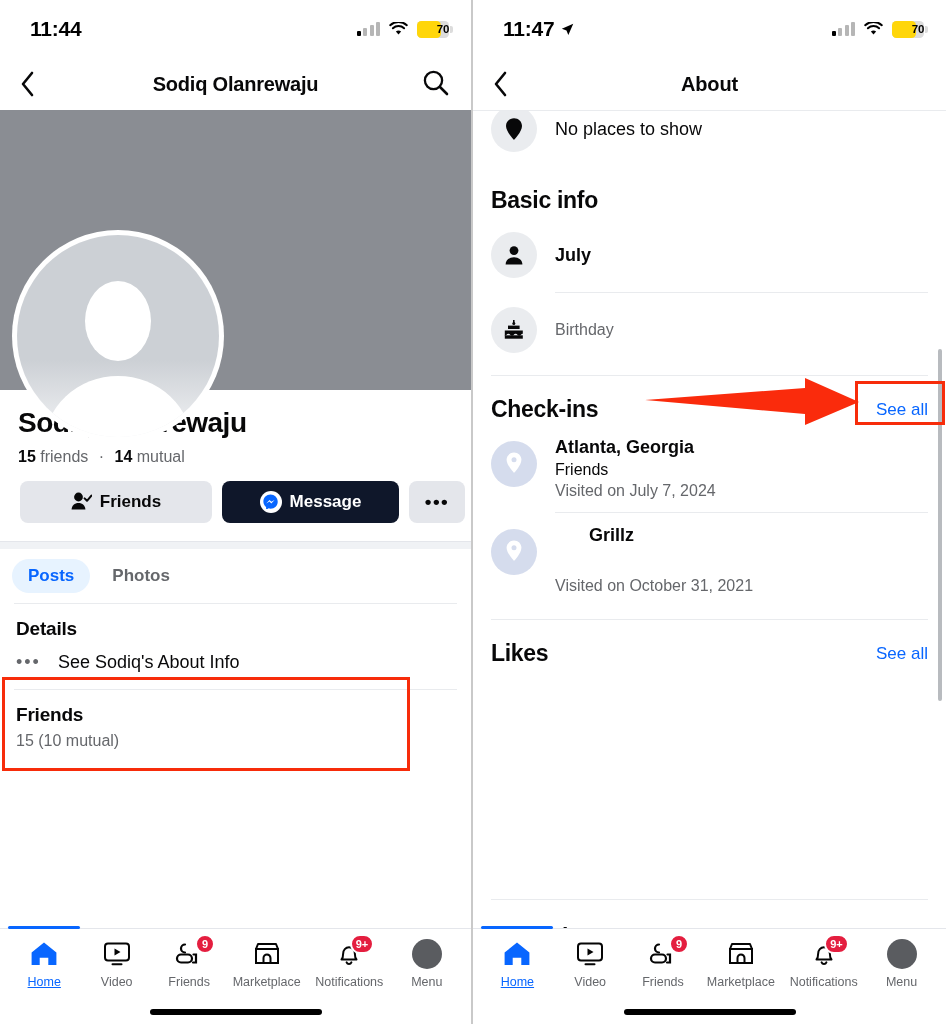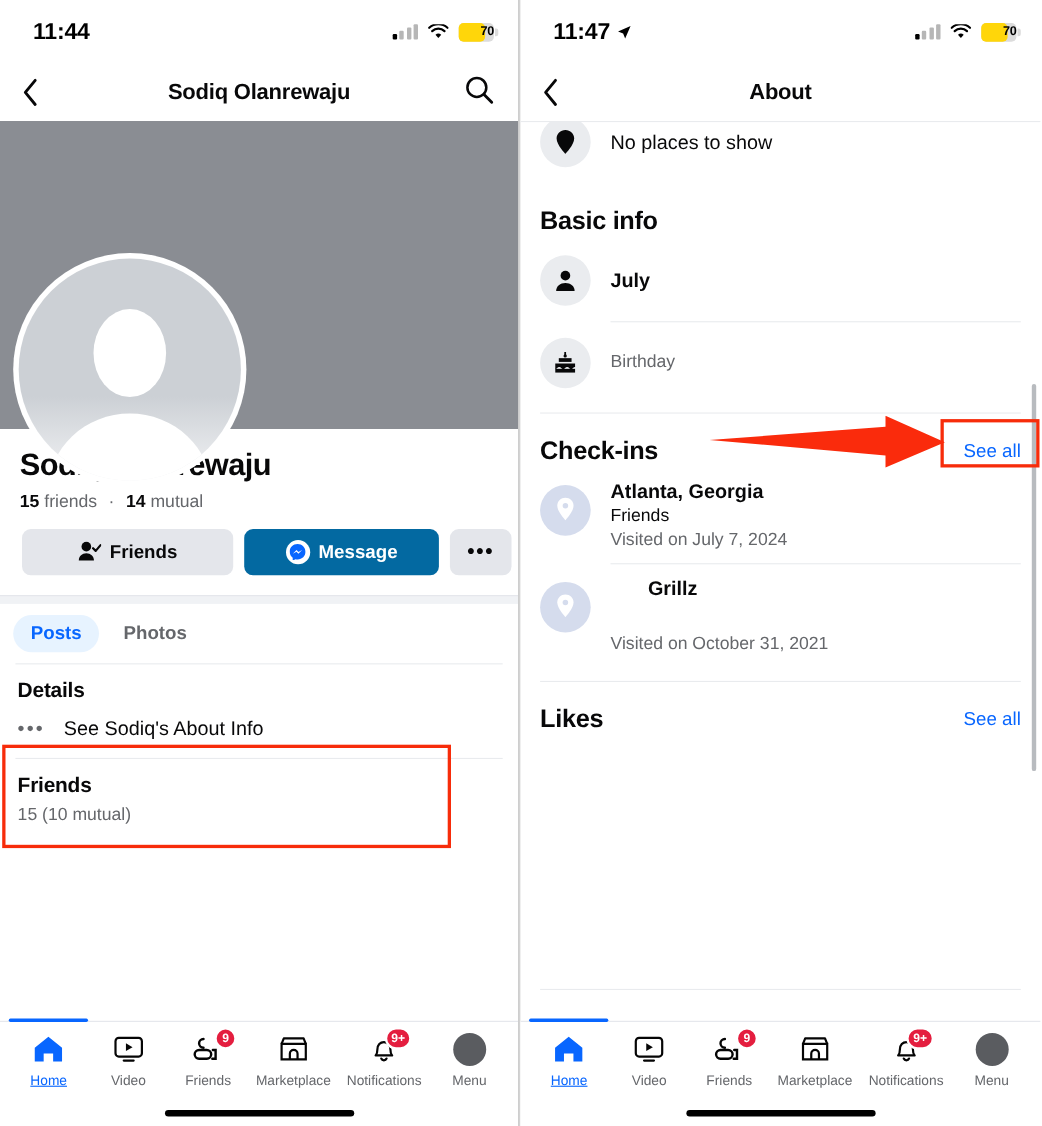--- a/index.html
+++ b/index.html
@@ -151,21 +151,21 @@
     height: 42px;
     border-radius: 8px;
     display: flex; align-items: center; justify-content: center;
     gap: 8px;
     font-size: 17px; font-weight: bold;
     cursor: pointer;
     border: none;
     font-family: inherit;
   }
   .btn-friends { flex: 0 0 192px; background: #e4e6eb; color: #080809; }
-  .btn-message { flex: 0 0 177px; background: #0369a1; color: #ffffff; }
+  .btn-message { flex: 0 0 177px; background: #0f172a; color: #ffffff; }
   .btn-more    { flex: 0 0 56px;  background: #e4e6eb; color: #080809; font-size: 19px; letter-spacing: 1.5px; }
   .msgr-badge {
     width: 22px; height: 22px; border-radius: 50%;
     background: #ffffff;
     display: flex; align-items: center; justify-content: center;
   }
 
   .thick-sep { height: 8px; background: #f0f2f5; margin-top: 18px; border-top:1px solid #e4e6eb; }
 
   

